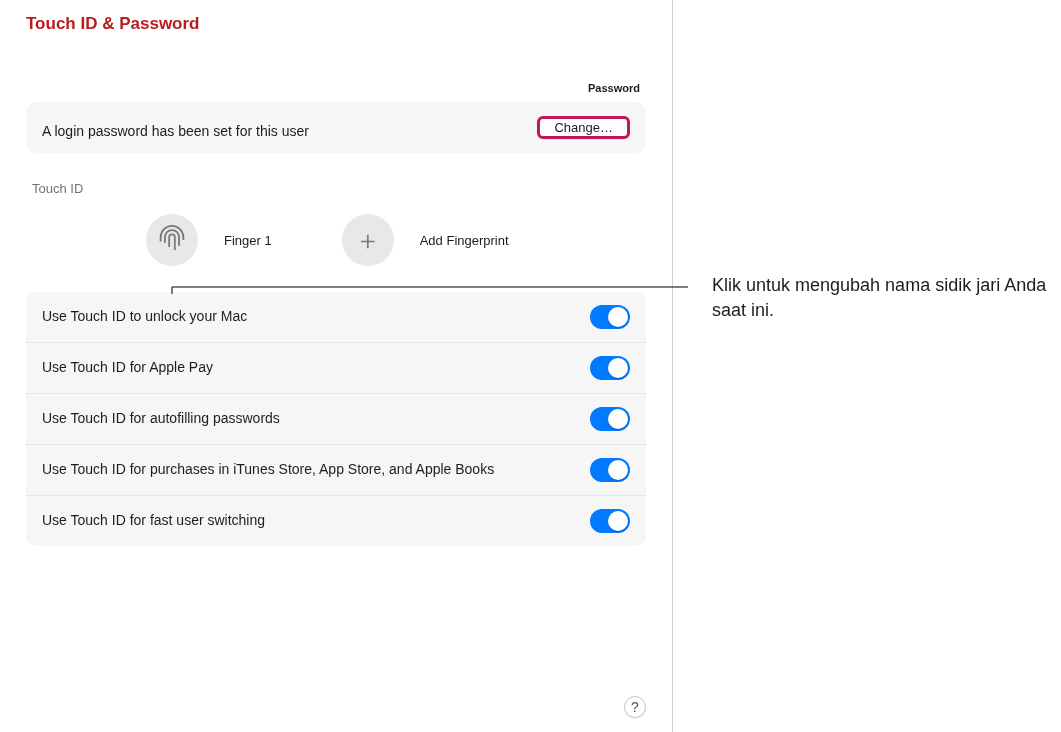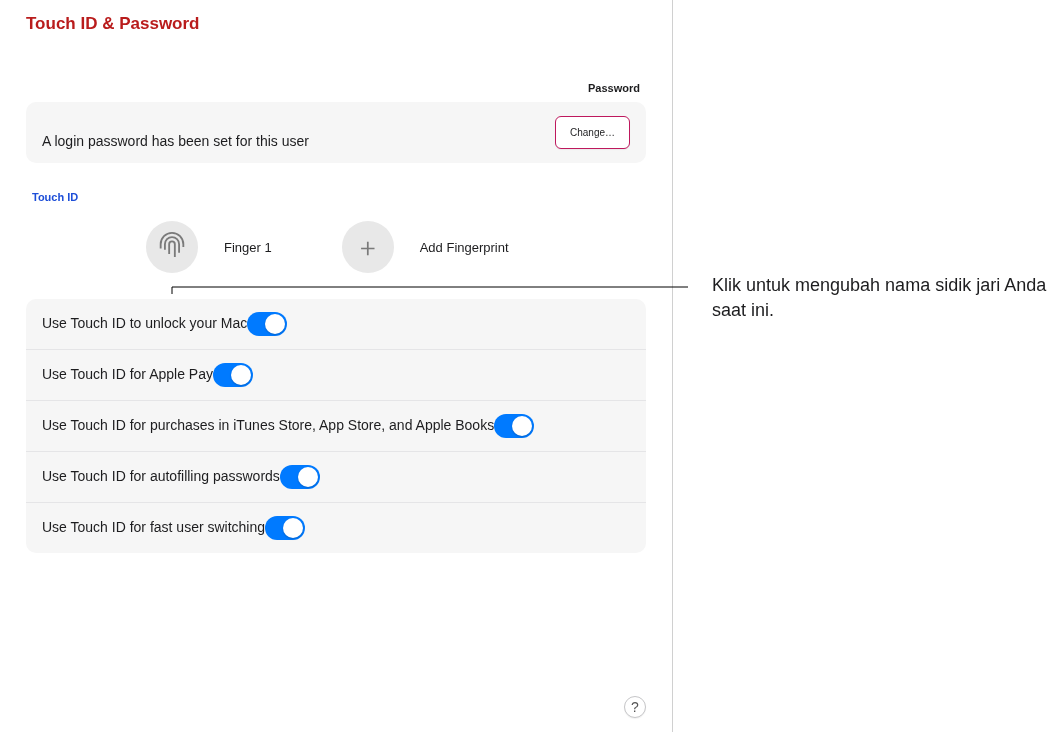--- a/index.html
+++ b/index.html
@@ -45,35 +45,35 @@
       display: flex;
       align-items: flex-end;
       justify-content: space-between;
     }
     .card-text {
       font-size: 14px;
       color: #1d1d1f;
     }
     .btn {
       background: #fff;
-      border: 1px solid #be185d;
+      border: 3px solid #be185d;
       border-radius: 6px;
-      padding: 10px 14px;
-      font-size: 10px;
+      padding: 1px 14px;
+      font-size: 13px;
       color: #1d1d1f;
       cursor: pointer;
       box-shadow: 0 1px 1px rgba(0,0,0,0.05);
     }
     .touchid-header {
       padding: 28px 6px 0 6px;
     }
     .touchid-title {
-      font-size: 11px;
-      font-weight: 700;
-      color: #1d4ed8;
+      font-size: 13px;
+      font-weight: 400;
+      color: #737373;
     }
     .touchid-desc {
       font-size: 13px;
       color: #86868b;
       line-height: 1.45;
       padding-top: 2px;
     }
     .fingerprints {
       display: flex;
       gap: 70px;
@@ -108,20 +108,21 @@
       line-height: 1;
     }
     .toggle-list {
       background: #f6f6f6;
       border-radius: 10px;
       margin-top: 26px;
     }
     .toggle-row {
       display: flex;
       align-items: center;
+      justify-content: space-between;
       padding: 13px 16px;
       border-bottom: 1px solid #e5e5e7;
     }
     .toggle-row:last-child {
       border-bottom: none;
     }
     .toggle-label {
       font-size: 14px;
       color: #1d1d1f;
       line-height: 1.4;
@@ -227,25 +228,25 @@
     <div class="toggle-list">
       <div class="toggle-row">
         <div class="toggle-label">Use Touch ID to unlock your Mac</div>
         <div class="toggle"></div>
       </div>
       <div class="toggle-row">
         <div class="toggle-label">Use Touch ID for Apple Pay</div>
         <div class="toggle"></div>
       </div>
       <div class="toggle-row">
+        <div class="toggle-label">Use Touch ID for autofilling passwords</div>
+        <div class="toggle"></div>
+      </div>
+      <div class="toggle-row">
         <div class="toggle-label">Use Touch ID for purchases in iTunes Store, App Store, and Apple Books</div>
-        <div class="toggle"></div>
-      </div>
-      <div class="toggle-row">
-        <div class="toggle-label">Use Touch ID for autofilling passwords</div>
         <div class="toggle"></div>
       </div>
       <div class="toggle-row">
         <div class="toggle-label">Use Touch ID for fast user switching</div>
         <div class="toggle"></div>
       </div>
     </div>
 
   </div>
 

